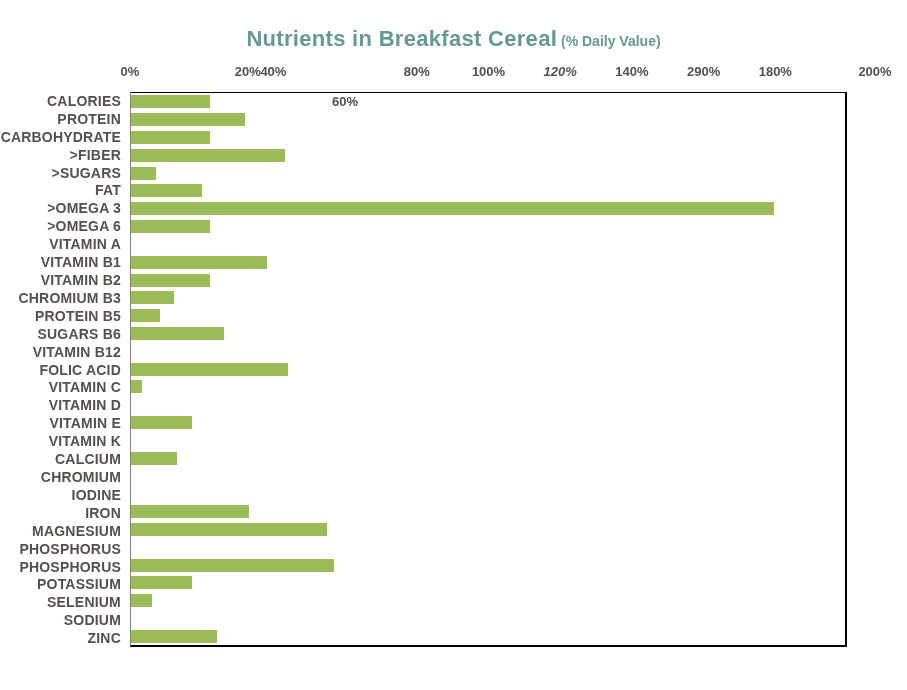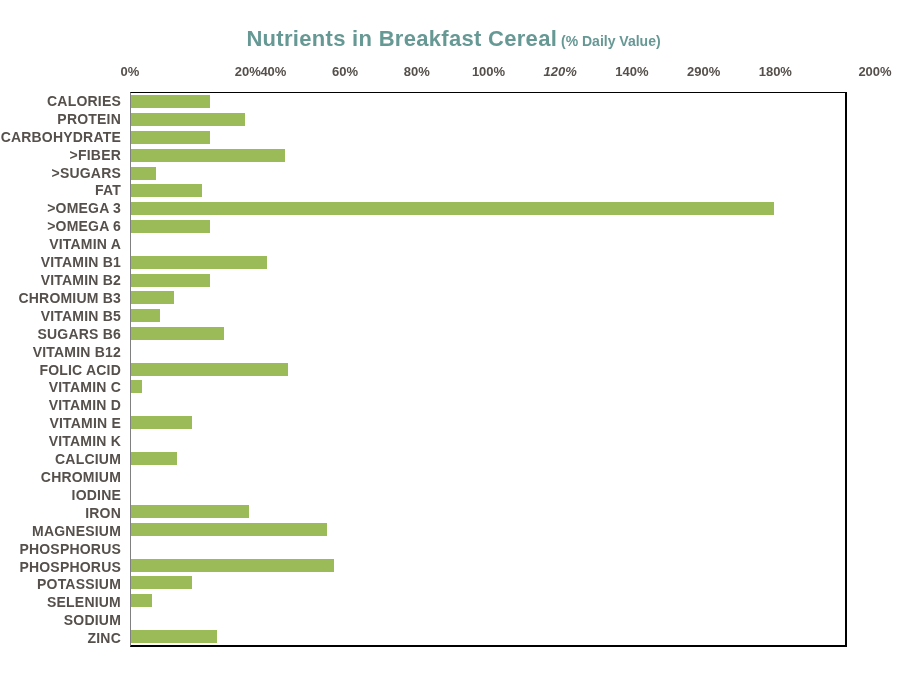--- a/index.html
+++ b/index.html
@@ -93,21 +93,21 @@
 <body>
 
 <div class="canvas">
   <div class="title-wrap">
     <span class="title-main">Nutrients in Breakfast Cereal</span><span class="title-sub"> (% Daily Value)</span>
   </div>
   <div class="x-axis">
       <span class="x-tick" style="left: 0%;">0%</span>
       <span class="x-tick" style="left: 10%; margin-left: 46px;">20%</span>
       <span class="x-tick" style="left: 20%;">40%</span>
-      <span class="x-tick" style="left: 30%;">60%</span>
+      <span class="x-tick" style="left: 30%; margin-top: 30px;">60%</span>
       <span class="x-tick" style="left: 40%;">80%</span>
       <span class="x-tick" style="left: 50%;">100%</span>
       <span class="x-tick" style="left: 60%; font-style: italic;">120%</span>
       <span class="x-tick" style="left: 70%;">140%</span>
       <span class="x-tick" style="left: 80%;">290%</span>
       <span class="x-tick" style="left: 90%;">180%</span>
       <span class="x-tick" style="left: 100%; margin-left: 28px;">200%</span>
     </div>
   <div class="y-labels">
       <div class="y-label">CALORIES</div>
@@ -115,21 +115,21 @@
       <div class="y-label">CARBOHYDRATE</div>
       <div class="y-label">&gt;FIBER</div>
       <div class="y-label">&gt;SUGARS</div>
       <div class="y-label">FAT</div>
       <div class="y-label">&gt;OMEGA 3</div>
       <div class="y-label">&gt;OMEGA 6</div>
       <div class="y-label">VITAMIN A</div>
       <div class="y-label">VITAMIN B1</div>
       <div class="y-label">VITAMIN B2</div>
       <div class="y-label">CHROMIUM B3</div>
-      <div class="y-label">VITAMIN B5</div>
+      <div class="y-label">PROTEIN B5</div>
       <div class="y-label">SUGARS B6</div>
       <div class="y-label">VITAMIN B12</div>
       <div class="y-label">FOLIC ACID</div>
       <div class="y-label">VITAMIN C</div>
       <div class="y-label">VITAMIN D</div>
       <div class="y-label">VITAMIN E</div>
       <div class="y-label">VITAMIN K</div>
       <div class="y-label">CALCIUM</div>
       <div class="y-label">CHROMIUM</div>
       <div class="y-label">IODINE</div>

